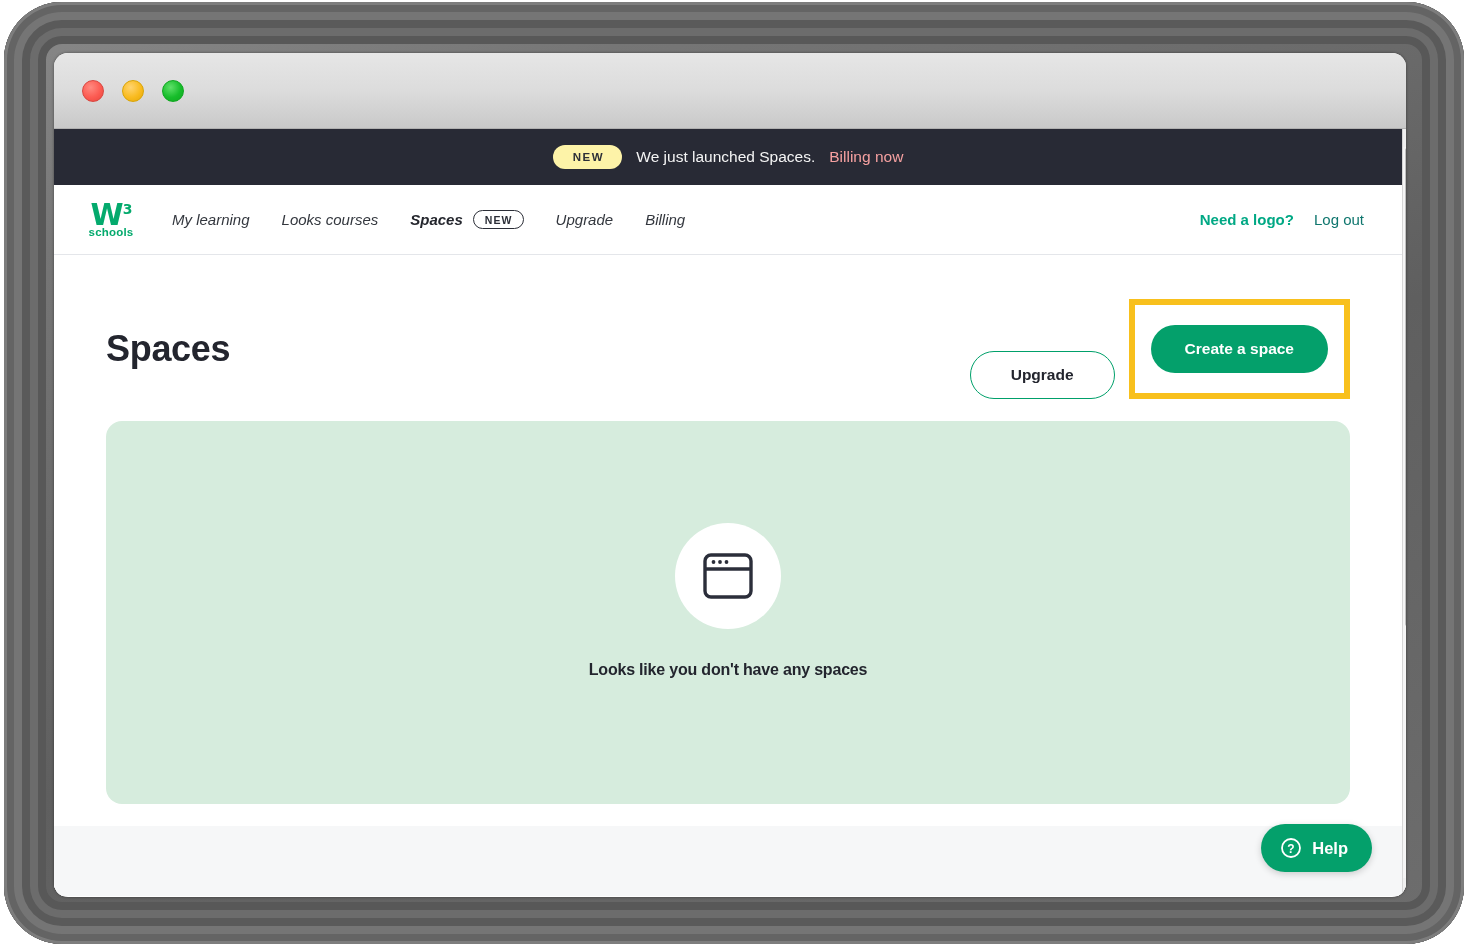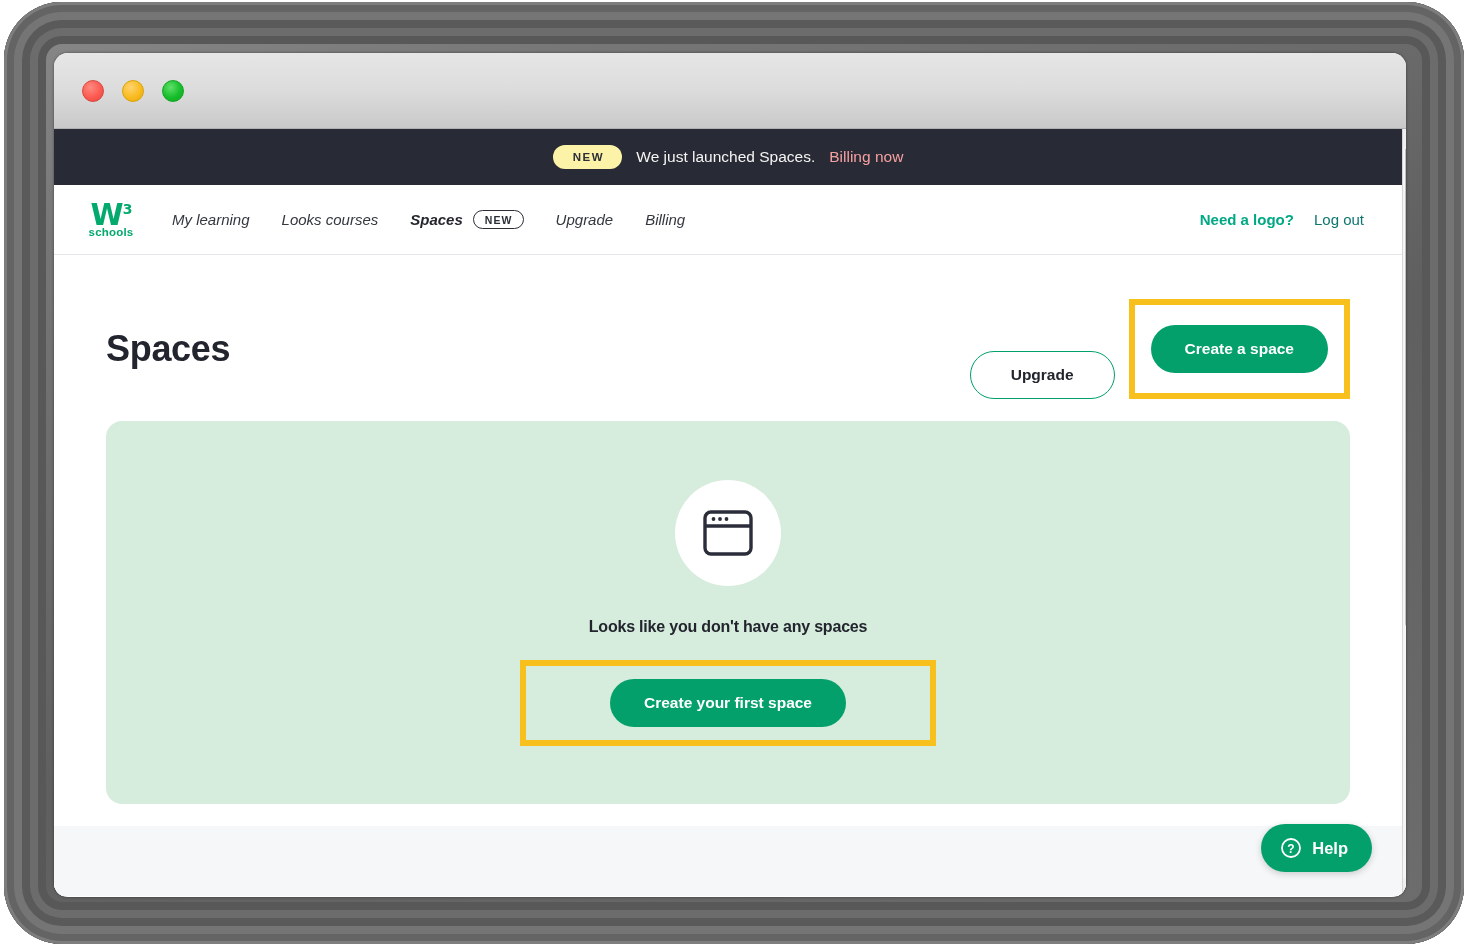--- a/index.html
+++ b/index.html
@@ -437,23 +437,20 @@
             <div id="empty-icon-circle">
               <svg width="52" height="48" viewBox="0 0 52 48">
                 <rect x="3" y="3" width="46" height="42" rx="6" ry="6" fill="none" stroke="#2b2e3a" stroke-width="3.4"></rect>
                 <line x1="3" y1="17" x2="49" y2="17" stroke="#2b2e3a" stroke-width="3.4"></line>
                 <circle cx="11.5" cy="10" r="1.9" fill="#2b2e3a"></circle>
                 <circle cx="18" cy="10" r="1.9" fill="#2b2e3a"></circle>
                 <circle cx="24.5" cy="10" r="1.9" fill="#2b2e3a"></circle>
               </svg>
             </div>
             <h2 id="empty-title">Looks like you don't have any spaces</h2>
-            <div class="annot-box" id="first-space-annot">
-              <button class="primary-button">Create your first space</button>
-            </div>
           </div>
 
         </div>
 
         <div id="lower-section">
           <div id="lower-cards">
             <div class="lower-card"></div>
             <div class="lower-card"></div>
             <div class="lower-card"></div>
           </div>

